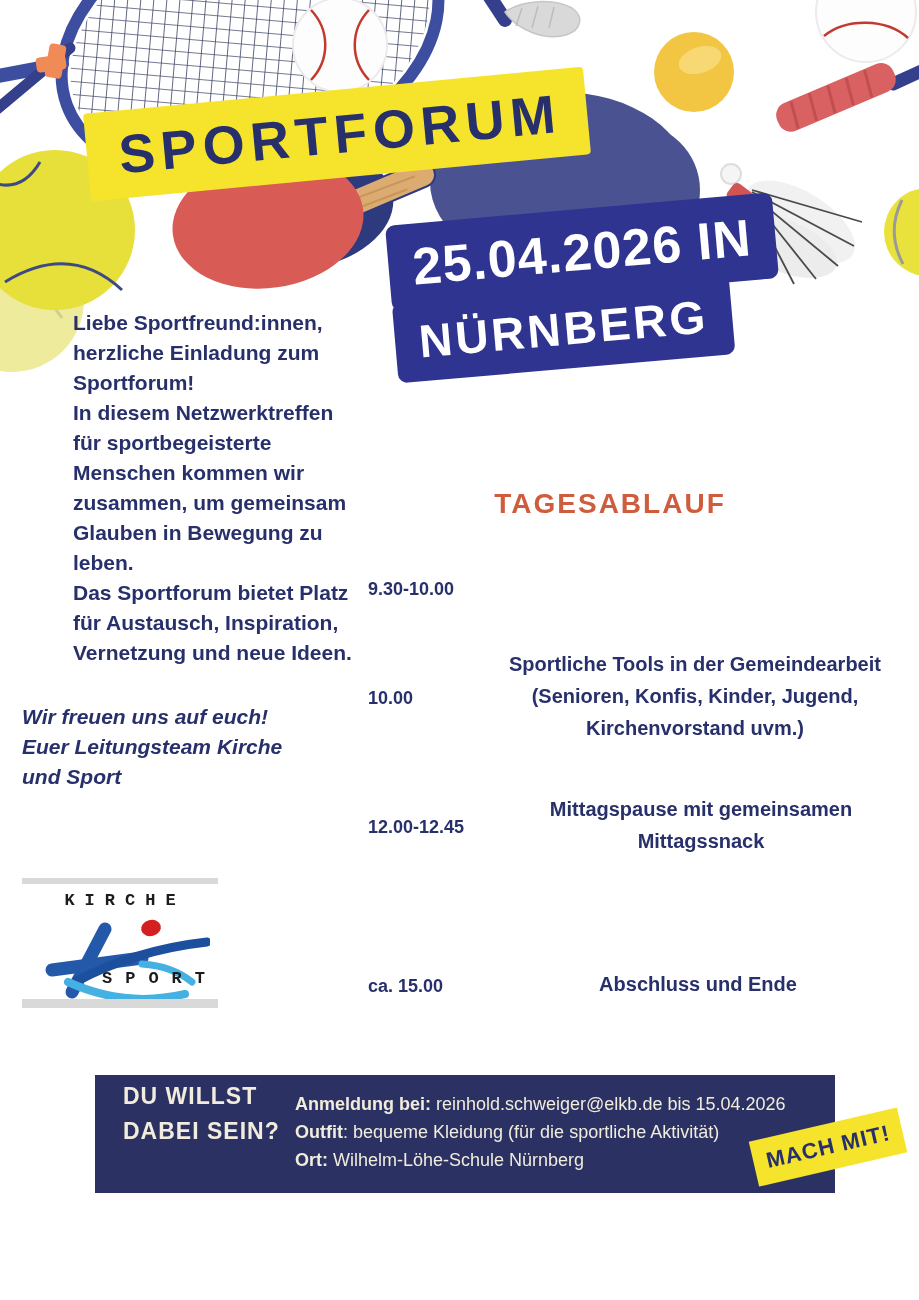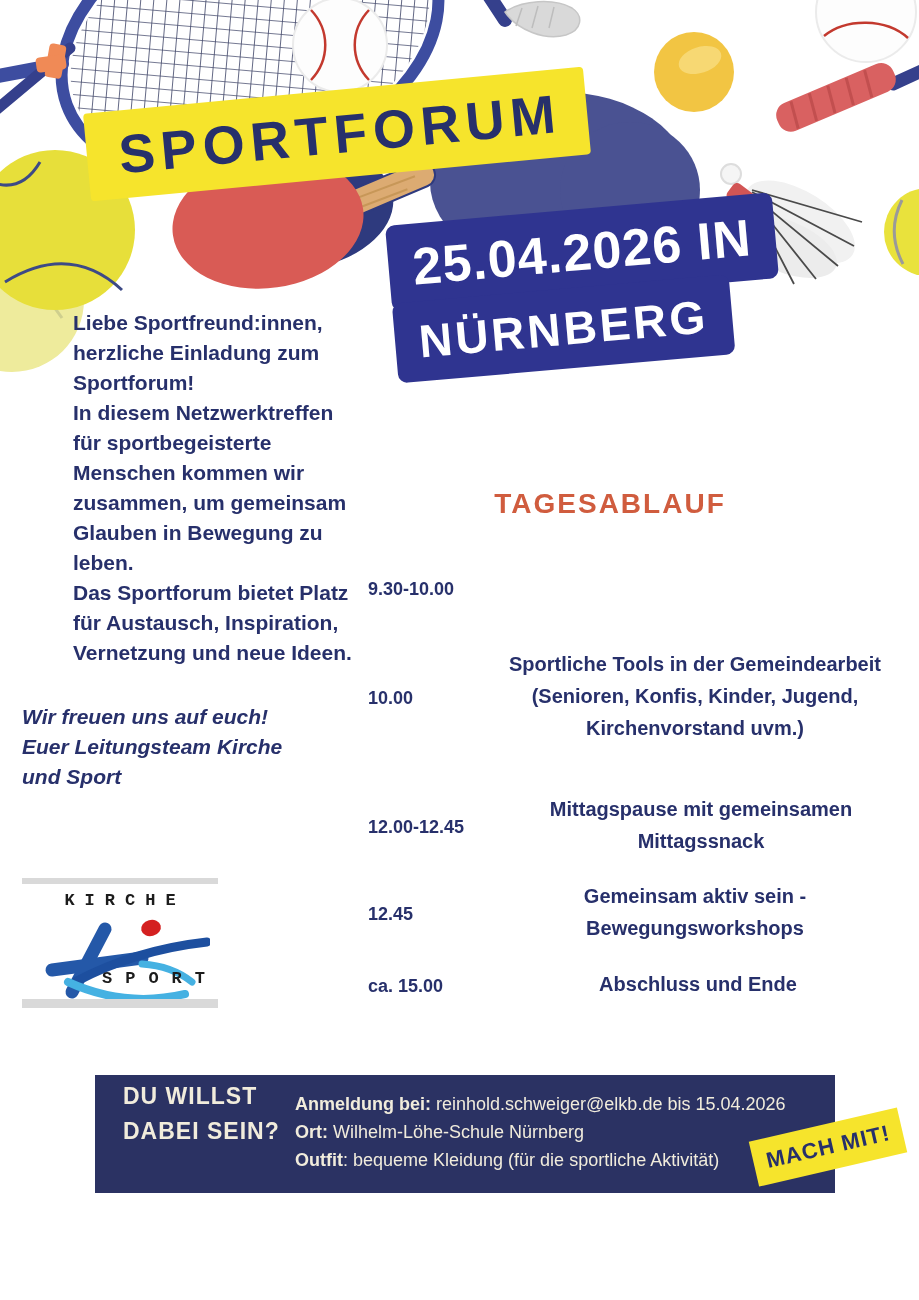--- a/index.html
+++ b/index.html
@@ -225,25 +225,20 @@
     <div class="schedule-time">10.00</div>
     <div class="schedule-activity">Sportliche Tools in der Gemeindearbeit
 (Senioren, Konfis, Kinder, Jugend,
 Kirchenvorstand uvm.)</div>
   </div>
   <div class="schedule-row r2">
     <div class="schedule-time">12.00-12.45</div>
     <div class="schedule-activity">Mittagspause mit gemeinsamen
 Mittagssnack</div>
   </div>
-  <div class="schedule-row r3">
-    <div class="schedule-time">12.45</div>
-    <div class="schedule-activity">Gemeinsam aktiv sein -
-Bewegungsworkshops</div>
-  </div>
   <div class="schedule-row r4">
     <div class="schedule-time">ca. 15.00</div>
     <div class="schedule-activity">Abschluss und Ende</div>
   </div>
 
   <div class="logo-box">
     <div class="logo-edge-top"></div>
     <div class="logo-word-top">KIRCHE</div>
     <svg class="logo-art" width="180" height="92" viewBox="0 0 180 92">
       <ellipse cx="121" cy="14" rx="10" ry="8" transform="rotate(-15 121 14)" fill="#d42020"></ellipse>
@@ -258,23 +253,23 @@
   </div>
 
   <div class="cta-bar">
     <div class="cta-question">DU WILLST
 DABEI SEIN?</div>
     <div class="cta-details">
       <div>
         <span class="detail-label">Anmeldung bei:</span><span> reinhold.schweiger@elkb.de bis 15.04.2026</span>
       </div>
       <div>
+        <span class="detail-label">Outfit</span><span>: bequeme Kleidung (für die sportliche Aktivität)</span>
+      </div>
+      <div>
         <span class="detail-label">Ort:</span><span> Wilhelm-Löhe-Schule Nürnberg</span>
       </div>
-      <div>
-        <span class="detail-label">Outfit</span><span>: bequeme Kleidung (für die sportliche Aktivität)</span>
-      </div>
     </div>
   </div>
 
   <div class="cta-badge">MACH MIT!</div>
 
 </div>
 
 </body></html>

